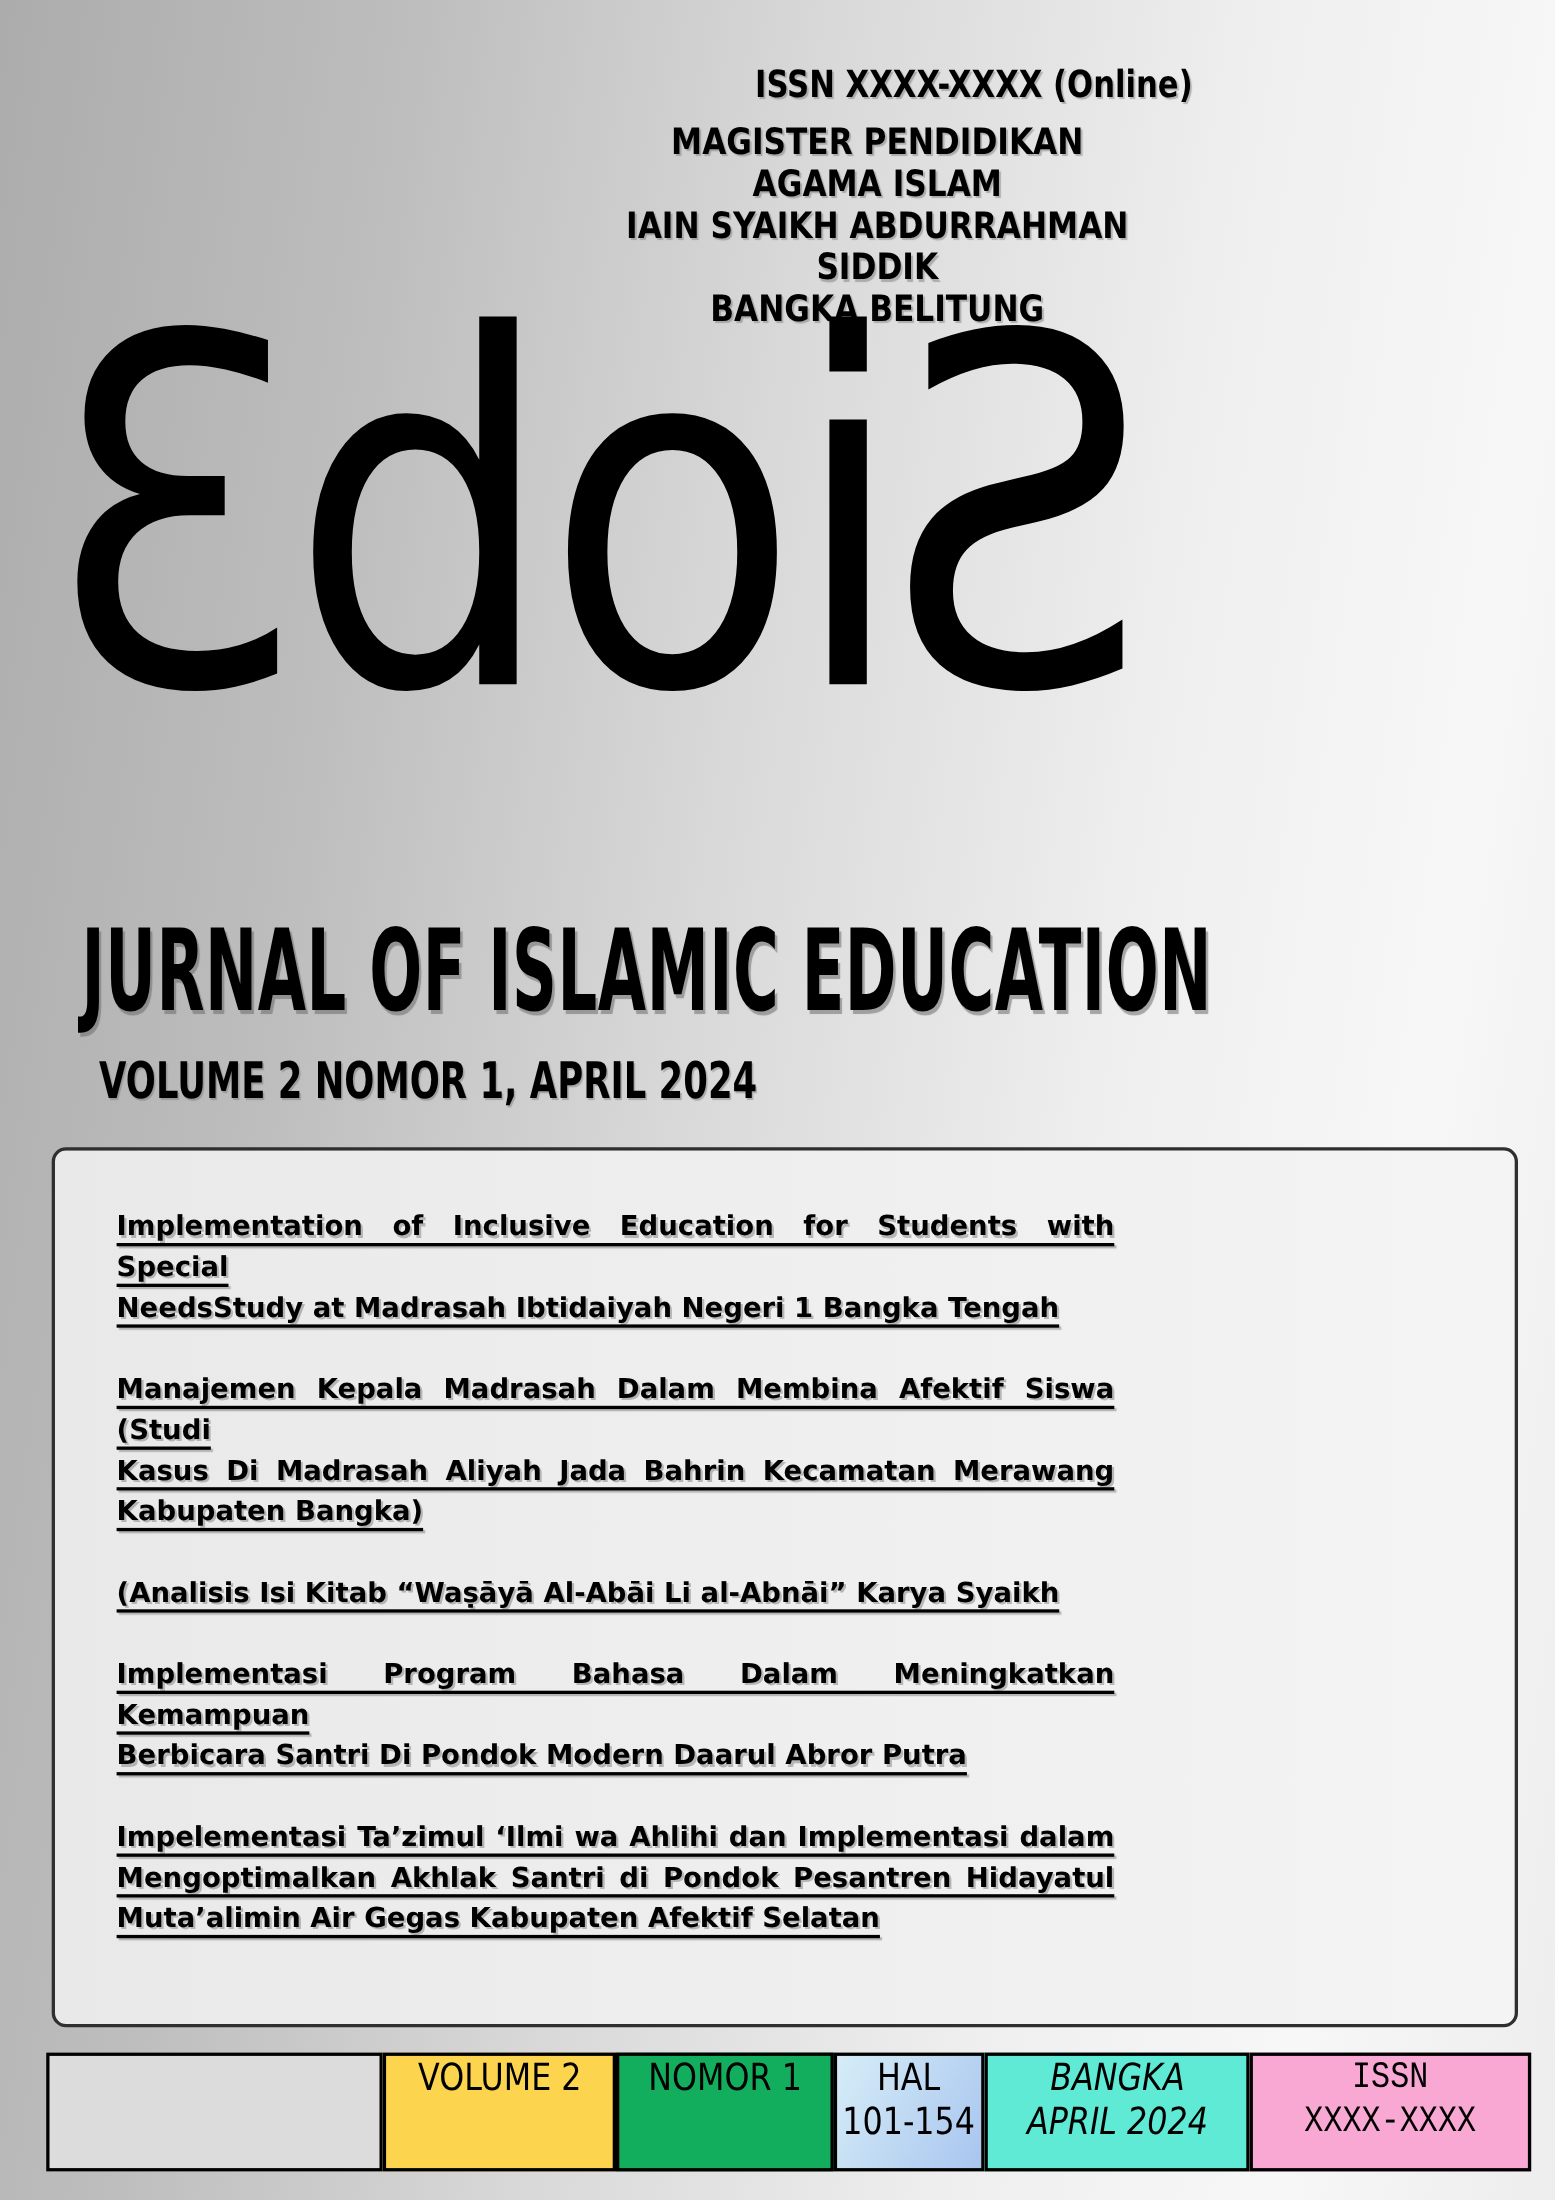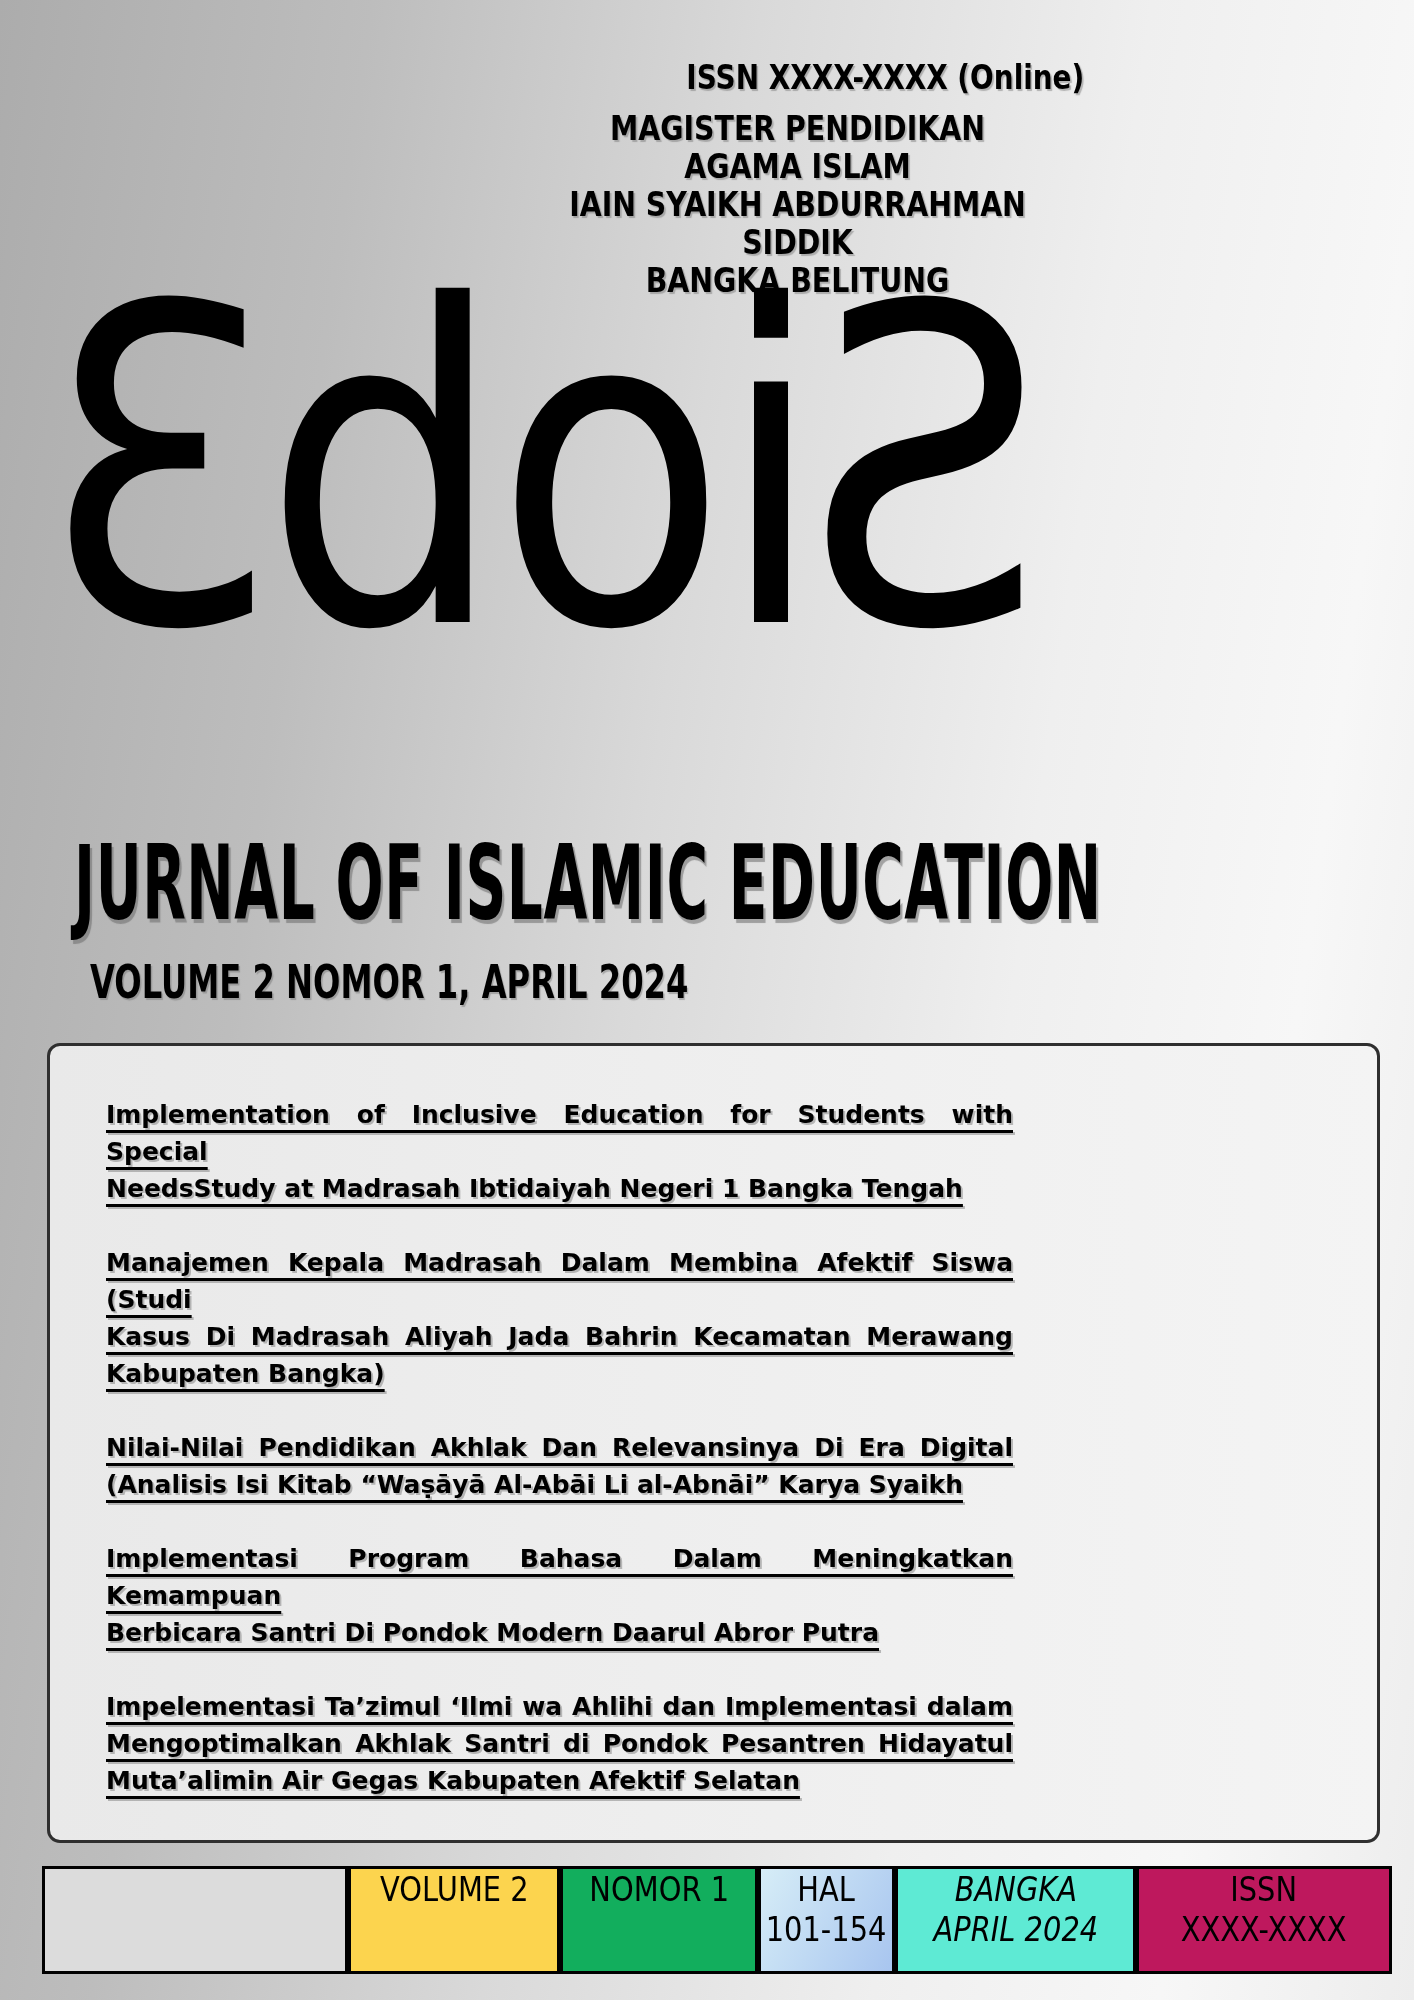--- a/index.html
+++ b/index.html
@@ -95,21 +95,20 @@
       <div class="article">
         <div class="aline just">Implementation of Inclusive Education for Students with Special</div>
         <div class="aline">NeedsStudy at Madrasah Ibtidaiyah Negeri 1 Bangka Tengah</div>
       </div>
       <div class="article">
         <div class="aline just">Manajemen Kepala Madrasah Dalam Membina Afektif Siswa (Studi</div>
         <div class="aline just">Kasus Di Madrasah Aliyah Jada Bahrin Kecamatan Merawang</div>
         <div class="aline">Kabupaten Bangka)</div>
       </div>
       <div class="article">
-        <div class="aline just">Nilai-Nilai Pendidikan Akhlak Dan Relevansinya Di Era Digital</div>
         <div class="aline">(Analisis Isi Kitab “Waṣāyā Al-Abāi Li al-Abnāi” Karya Syaikh</div>
       </div>
       <div class="article">
         <div class="aline just">Implementasi Program Bahasa Dalam Meningkatkan Kemampuan</div>
         <div class="aline">Berbicara Santri Di Pondok Modern Daarul Abror Putra</div>
       </div>
       <div class="article">
         <div class="aline just">Impelementasi Ta’zimul ‘Ilmi wa Ahlihi dan Implementasi dalam</div>
         <div class="aline just">Mengoptimalkan Akhlak Santri di Pondok Pesantren Hidayatul</div>
         <div class="aline">Muta’alimin Air Gegas Kabupaten Afektif Selatan</div>
@@ -134,19 +133,19 @@
         <div>HAL</div>
         <div>101-154</div>
       </div>
     </div>
     <div class="fcell fcell-4" style="background: #5eead4; font-style: italic;">
       <div class="fcell-inner">
         <div>BANGKA</div>
         <div>APRIL 2024</div>
       </div>
     </div>
-    <div class="fcell fcell-5" style="background: #be185d;">
+    <div class="fcell fcell-5" style="background: #f9a8d4; font-family: Liberation Mono, monospace;">
       <div class="fcell-inner">
         <div>ISSN</div>
         <div>XXXX-XXXX</div>
       </div>
     </div>
   </div>
 
 </body></html>

